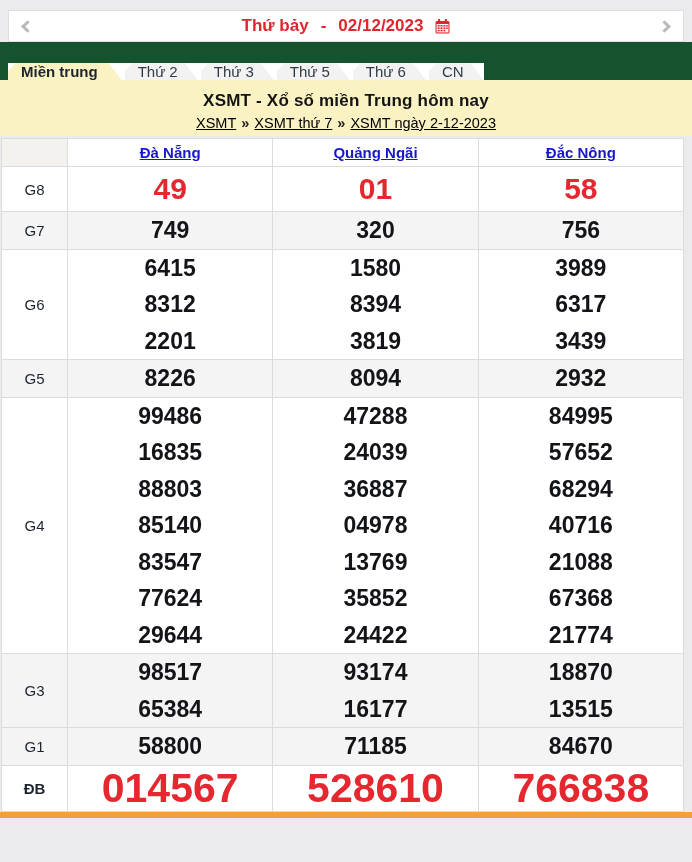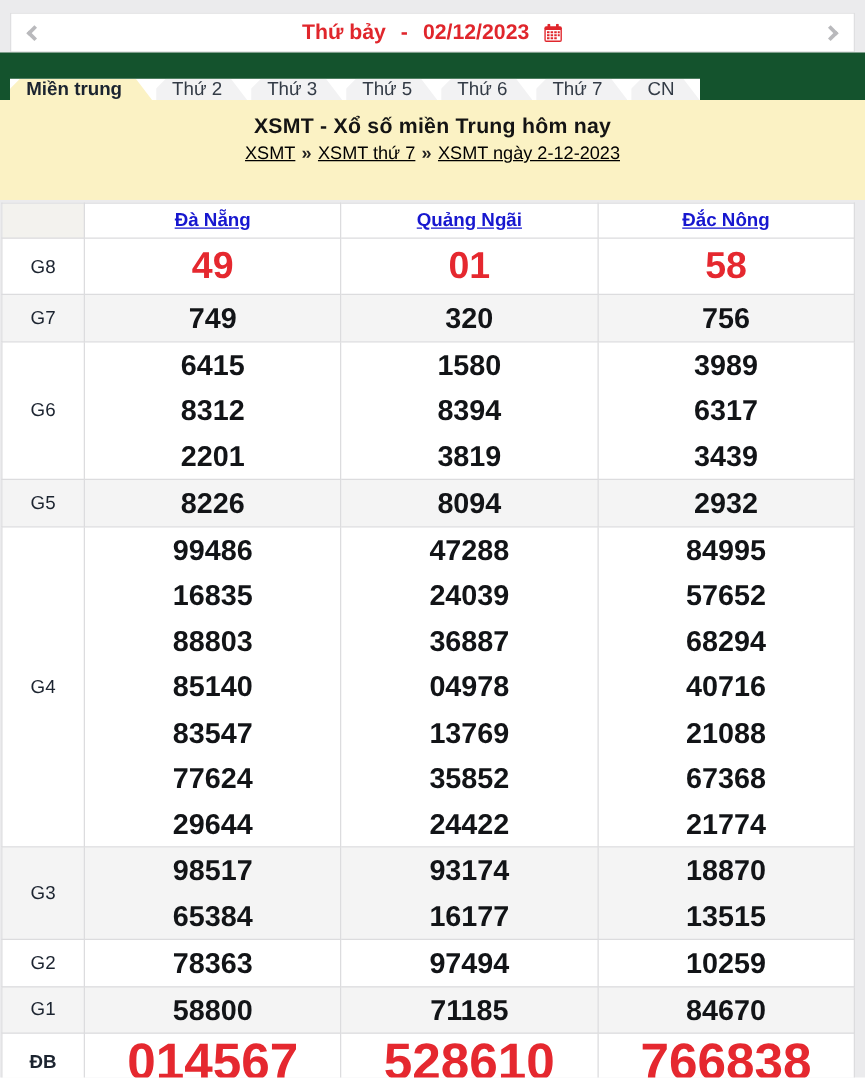--- a/index.html
+++ b/index.html
@@ -26,21 +26,21 @@
   .tabrow { height:38px; background:#14532d; padding-left:8px; display:flex; align-items:flex-end; }
   .tabs-strip { display:inline-flex; background:#fff; column-gap:3px; }
   .tab {
     background:#f2f2f3; color:#333b46; font-size:15px;
     padding:0 20px 0 13px; display:flex; align-items:center;
     clip-path:polygon(0 100%, 0 8px, 8px 0, calc(100% - 13px) 0, 100% 100%);
     cursor:pointer; white-space:nowrap;
   }
   .tab.active { background:#fbf2c4; color:#1b2430; font-weight:bold; padding-right:24px; }
   
-  .band { background:#fbf2c4; height:80px; text-align:center; padding-top:11px; }
+  .band { background:#fbf2c4; height:56px; text-align:center; padding-top:11px; }
   .band h1 { font-size:17px; color:#141414; font-weight:bold; letter-spacing:.2px; }
   .crumbs { margin-top:4px; font-size:14.5px; color:#222; }
   .crumbs a { color:#000000; text-decoration:underline; cursor:pointer; }
   .crumbs .sep { color:#222; margin:0 5px; font-weight:bold; }
   
   .table-wrap { margin:2px 8px 0 1px; background:#fff; }
   table { width:100%; border-collapse:collapse; table-layout:fixed; }
   th,td { border:1px solid #dcdcde; text-align:center; vertical-align:middle; }
   col.lab { width:66px; }
   thead tr { height:28px; }
@@ -93,21 +93,20 @@
   <span class="chev right"></span>
 </div>
 
 <div class="tabrow">
   <div class="tabs-strip" id="tabs-strip">
       <div class="tab active">Miền trung</div>
       <div class="tab">Thứ 2</div>
       <div class="tab">Thứ 3</div>
       <div class="tab">Thứ 5</div>
       <div class="tab">Thứ 6</div>
-      <div class="tab">Thứ 7</div>
       <div class="tab">CN</div>
     </div>
 </div>
 
 <div class="band">
   <h1>XSMT - Xổ số miền Trung hôm nay</h1>
   <div class="crumbs" id="crumbs"><a>XSMT</a><span class="sep">»</span><a>XSMT thứ 7</a><span class="sep">»</span><a>XSMT ngày 2-12-2023</a></div>
 </div>
 
 <div class="table-wrap">
@@ -219,32 +218,20 @@
           </td>
           <td>
             <div class="num">93174</div>
             <div class="num">16177</div>
           </td>
           <td>
             <div class="num">18870</div>
             <div class="num">13515</div>
           </td>
         </tr>
-        <tr class="r-single">
-          <th class="rowlab">G2</th>
-          <td>
-            <div class="num">78363</div>
-          </td>
-          <td>
-            <div class="num">97494</div>
-          </td>
-          <td>
-            <div class="num">10259</div>
-          </td>
-        </tr>
         <tr class="stripe r-single">
           <th class="rowlab">G1</th>
           <td>
             <div class="num">58800</div>
           </td>
           <td>
             <div class="num">71185</div>
           </td>
           <td>
             <div class="num">84670</div>

